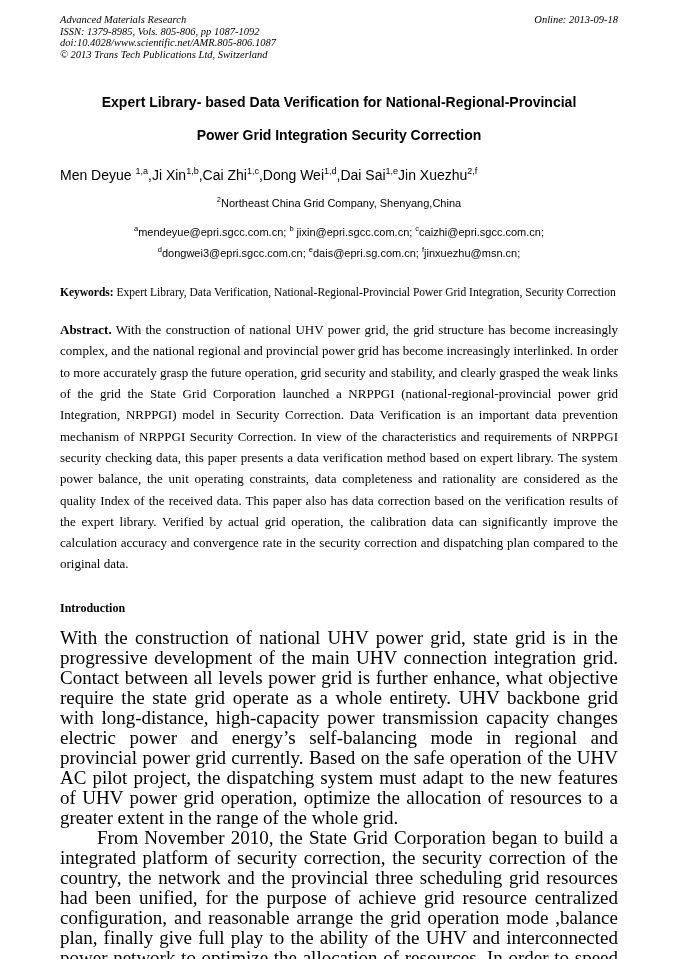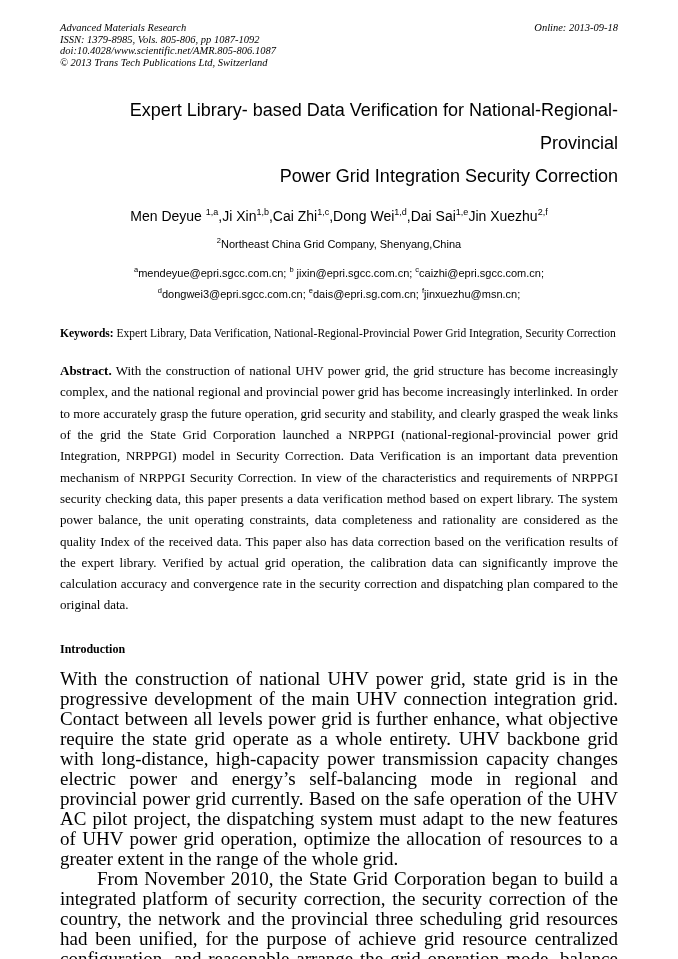--- a/index.html
+++ b/index.html
@@ -6,53 +6,53 @@
     margin: 0;
     padding: 0;
     background: #ffffff;
   }
   .page {
     position: relative;
     width: 678px;
     height: 959px;
     background: #ffffff;
     box-sizing: border-box;
-    padding: 22px 60px 0 60px;
+    padding: 14px 60px 0 60px;
     color: #000000;
     font-family: "Liberation Serif", serif;
     overflow: hidden;
   }
   
   .journal-header {
     display: flex;
     justify-content: space-between;
     align-items: flex-start;
     font-style: italic;
     font-size: 10.5px;
     line-height: 11.5px;
     font-family: "Liberation Serif", serif;
   }
   .journal-header .left div { white-space: nowrap; }
   .journal-header .right { white-space: nowrap; }
 
   
   .paper-title {
     font-family: "Liberation Sans", sans-serif;
-    font-weight: normal;
-    font-size: 18px;
+    font-weight: bold;
+    font-size: 14px;
     line-height: 33px;
-    text-align: right;
+    text-align: center;
     margin: 26px 0 0 0;
   }
 
   
   .authors {
     font-family: "Liberation Sans", sans-serif;
     font-size: 14px;
-    text-align: center;
+    text-align: left;
     margin: 14px 0 0 0;
   }
   .authors sup { font-size: 9px; }
 
   
   .affiliation {
     font-family: "Liberation Sans", sans-serif;
     font-size: 11px;
     text-align: center;
     margin: 15px 0 0 0;

